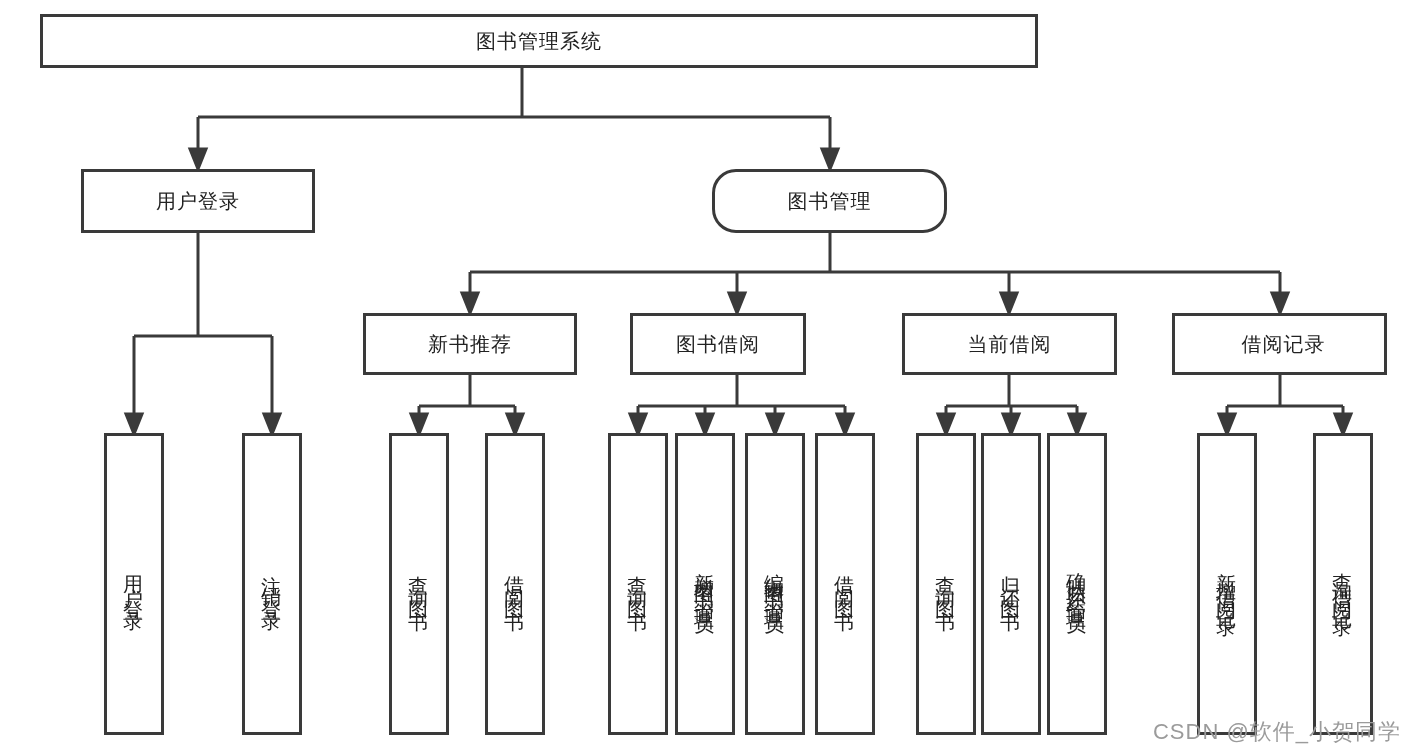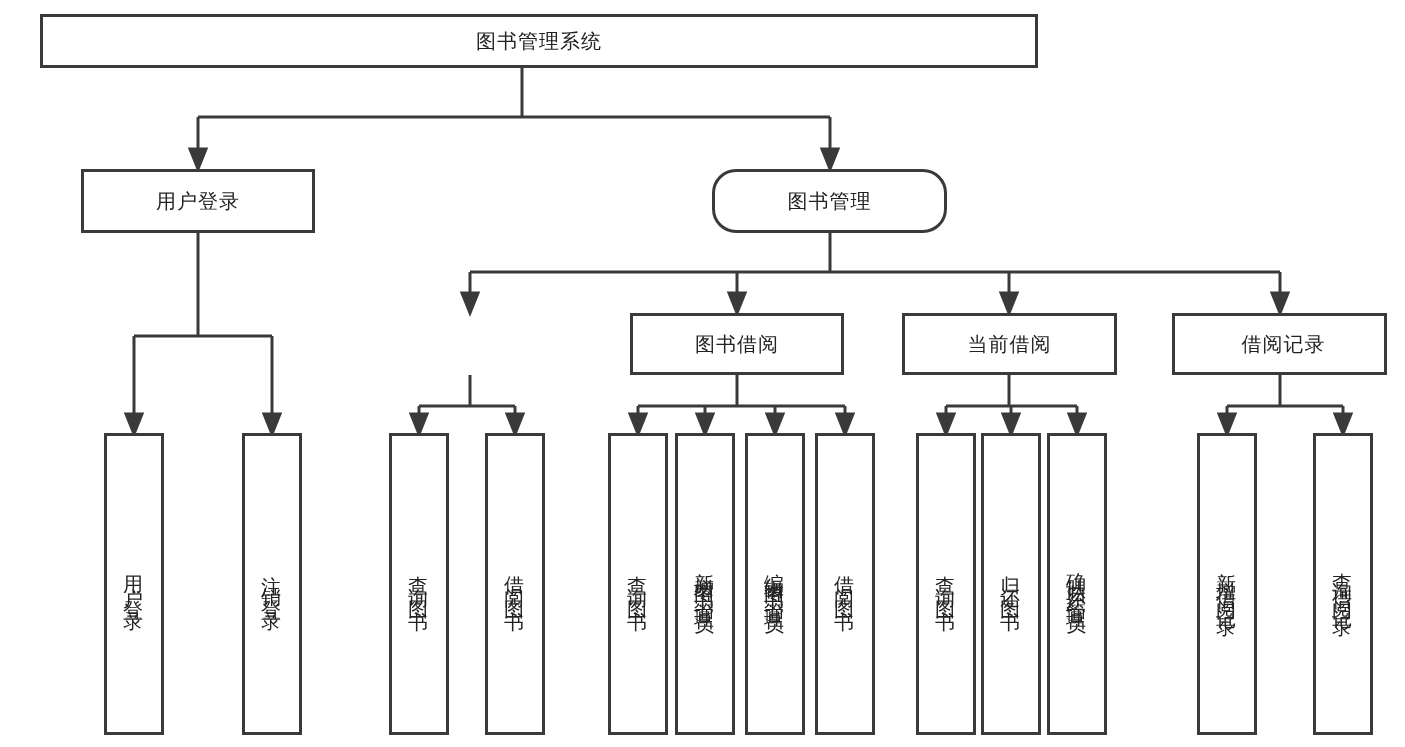--- a/index.html
+++ b/index.html
@@ -115,21 +115,22 @@
       </g>
 
     </g>
   </svg>
 
   <div class="node h" style="left:23px; top:14px; width:998px; height:54px;margin-left:17px;">图书管理系统</div>
 
   <div class="node h" style="left:81px; top:169px; width:234px; height:64px;">用户登录</div>
   <div class="node h" style="left:712px; top:169px; width:235px; height:64px;border-radius:24px;">图书管理</div>
 
-  <div class="node h" style="left:630px; top:313px; width:214px; height:62px;">图书借阅</div>
+  <div class="node h" style="left:363px; top:313px; width:214px; height:62px;">新书推荐</div>
+  <div class="node h" style="left:630px; top:313px; width:176px; height:62px;">图书借阅</div>
   <div class="node h" style="left:902px; top:313px; width:215px; height:62px;text-align:center;">当前借阅</div>
   <div class="node h" style="left:1172px; top:313px; width:215px; height:62px;padding-left:8px;">借阅记录</div>
 
   <div class="node v" style="left:104px; top:433px; width:60px; height:302px;">用户登录</div>
   <div class="node v" style="left:242px; top:433px; width:60px; height:302px;">注销登录</div>
 
   <div class="node v" style="left:389px; top:433px; width:60px; height:302px;">查询图书</div>
   <div class="node v" style="left:485px; top:433px; width:60px; height:302px;">借阅图书</div>
 
   <div class="node v" style="left:608px; top:433px; width:60px; height:302px;">查询图书</div>
@@ -137,14 +138,15 @@
   <div class="node v long" style="left:745px; top:433px; width:60px; height:302px;">编辑图书（管理员）</div>
   <div class="node v" style="left:815px; top:433px; width:60px; height:302px;">借阅图书</div>
 
   <div class="node v" style="left:916px; top:433px; width:60px; height:302px;">查询图书</div>
   <div class="node v" style="left:981px; top:433px; width:60px; height:302px;">归还图书</div>
   <div class="node v long" style="left:1047px; top:433px; width:60px; height:302px;">确认归还（管理员）</div>
 
   <div class="node v med" style="left:1197px; top:433px; width:60px; height:302px;">新增借阅记录</div>
   <div class="node v med" style="left:1313px; top:433px; width:60px; height:302px;">查询借阅记录</div>
 
+  <div class="watermark">CSDN @软件_小贺同学</div>
 
 </div>
 
 </body></html>

